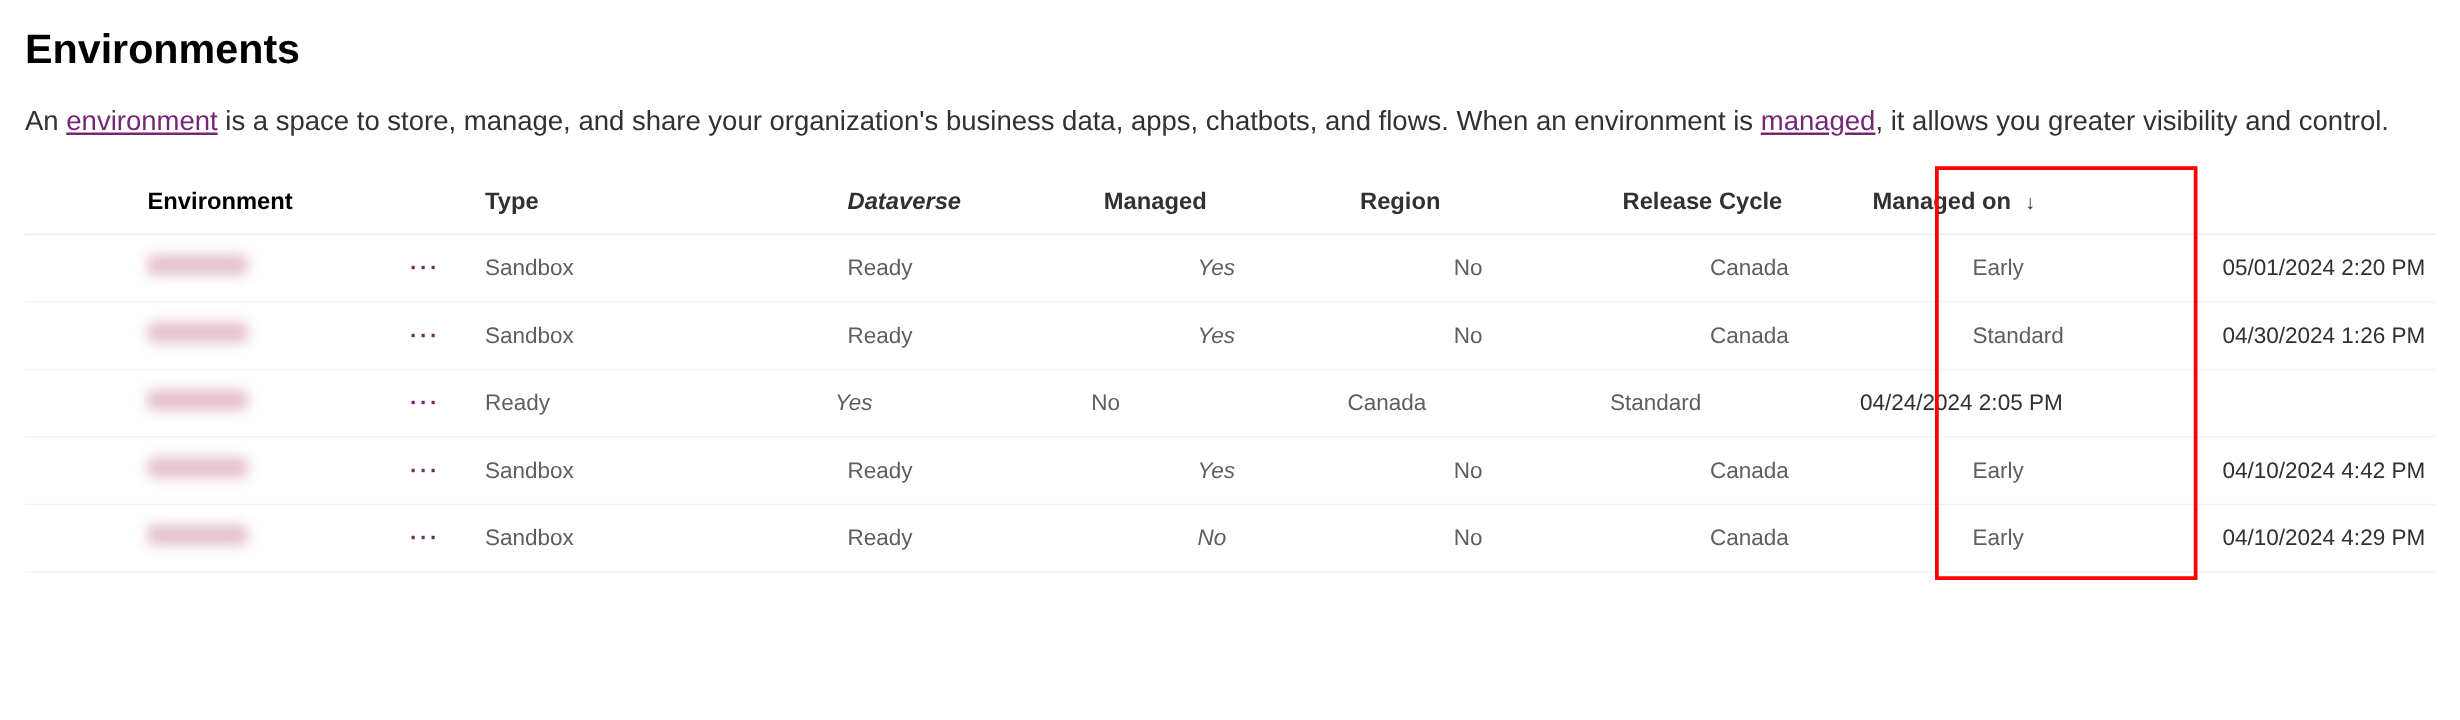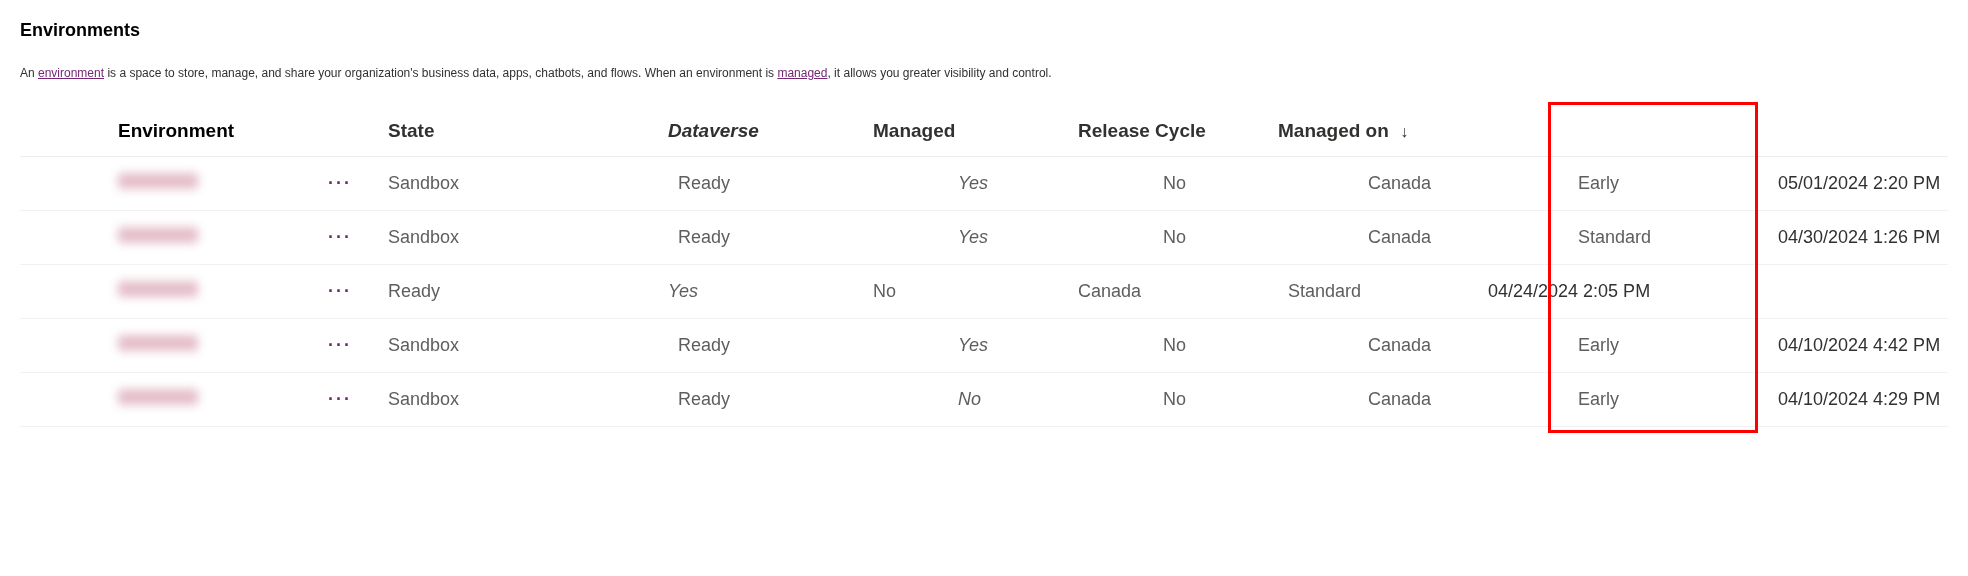--- a/index.html
+++ b/index.html
@@ -4,27 +4,27 @@
   <style>
     * { box-sizing: border-box; margin: 0; padding: 0; }
     body {
       font-family: "Segoe UI", -apple-system, BlinkMacSystemFont, sans-serif;
       background: #ffffff;
       color: #323130;
       font-size: 18px;
       padding: 20px 20px 10px 20px;
     }
     .page-title {
-      font-size: 18px;
+      font-size: 33px;
       font-weight: 600;
       color: #000000;
       margin-bottom: 24px;
     }
     .description {
-      font-size: 12px;
+      font-size: 22px;
       color: #323130;
       margin-bottom: 24px;
       line-height: 1.4;
     }
     .description a {
       color: #742774;
       text-decoration: underline;
     }
     .table-header {
       display: flex;
@@ -83,23 +83,24 @@
 
 <p class="description">
   <span>An </span><a href="#">environment</a><span> is a space to store, manage, and share your organization's business data, apps, chatbots, and flows. When an environment is </span><a href="#">managed</a><span>, it allows you greater visibility and control.</span>
 </p>
 
 <div class="table-container">
   <div class="table-header">
     <div class="col-checkbox"></div>
     <div class="col-env">Environment</div>
     <div class="col-actions"></div>
-    <div class="col-state">State</div>
+    <div class="col-type">Type</div>
     <div class="col-dataverse">Dataverse</div>
     <div class="col-managed">Managed</div>
+    <div class="col-region">Region</div>
     <div class="col-release" id="release-header">Release Cycle</div>
     <div class="col-created">
       <span>Managed on</span>
       <span class="sort-arrow">↓</span>
     </div>
   </div>
 
   <div id="rows-container">
       <div class="table-row">
     <div class="col-checkbox"></div>

